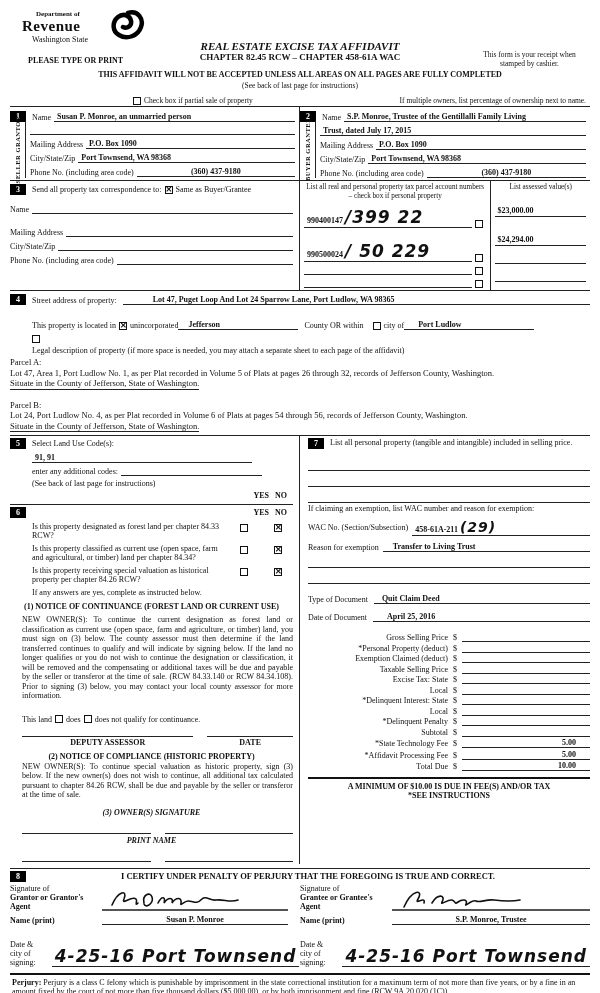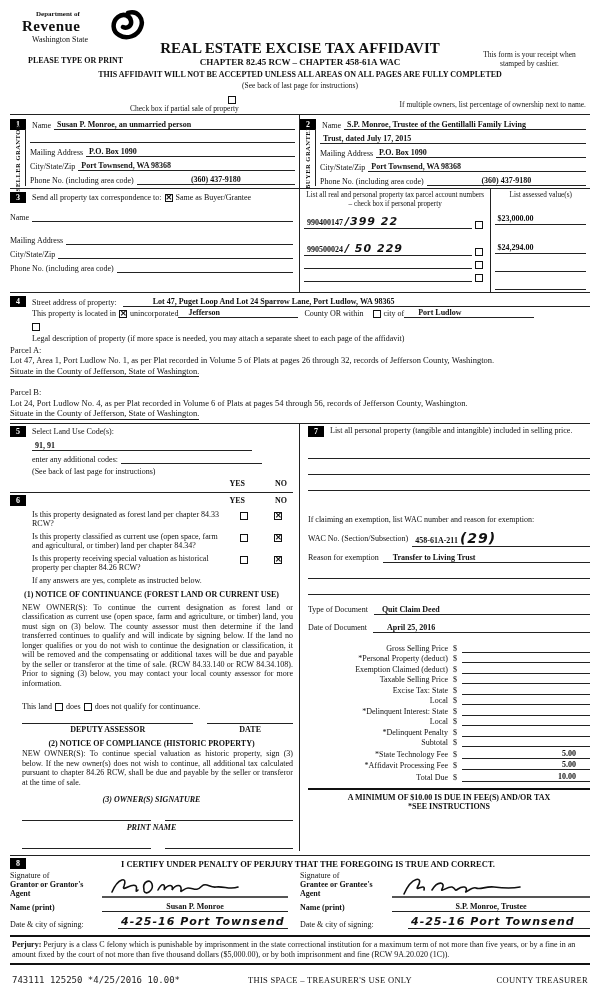--- a/index.html
+++ b/index.html
@@ -12,31 +12,31 @@
 
   
   .b { font-weight:bold; }
   .ctr { text-align:center; }
   .row { display:flex; align-items:flex-end; }
   .fld { border-bottom:1px solid #222; flex:1; min-height:9px; padding:0 3px; }
   .val { font-weight:bold; }
   .cb { display:inline-block; width:8px; height:8px; border:1px solid #111; position:relative; vertical-align:-1px; margin:0 3px; flex:none; background:#fff; }
   .cb.checked::after { content:"\2715"; position:absolute; left:0px; top:-2px; font-size:8px; font-weight:bold; color:#111; }
   .numtab { background:#000; color:#fff; font-weight:bold; font-size:8px; padding:1px 6px; display:inline-block; line-height:9px; }
-  .hand { font-family:"DejaVu Sans", sans-serif; font-style:italic; font-weight:bold; font-size:11px; letter-spacing:1px; white-space:nowrap; }
+  .hand { font-family:"DejaVu Sans", sans-serif; font-style:italic; font-weight:bold; font-size:17px; letter-spacing:1px; white-space:nowrap; }
 
   
   .hdr { position:relative; height:88px; }
   .logo { position:absolute; left:12px; top:2px; width:130px; }
   .logo .l1 { font-size:7px; font-weight:bold; margin-left:14px; }
   .logo .l2 { font-size:15px; font-weight:bold; letter-spacing:0.5px; }
   .logo .l3 { font-size:8px; margin-left:10px; }
   .logo svg { position:absolute; right:6px; top:0px; }
   .hdr-title { position:absolute; left:120px; top:32px; width:340px; text-align:center; }
-  .hdr-title .t1 { font-size:15px; font-weight:bold; }
+  .hdr-title .t1 { font-size:11px; font-weight:bold;font-style:italic; }
   .hdr-title .t2 { font-size:9px; font-weight:bold; }
   .hdr-left { position:absolute; left:18px; top:48px; font-size:8px; }
   .hdr-right { position:absolute; right:8px; top:42px; width:105px; font-size:7.5px; text-align:center; }
   .hdr-warn { position:absolute; left:0; top:62px; width:100%; text-align:center; font-weight:bold; font-size:8px; }
   .hdr-see { position:absolute; left:0; top:73px; width:100%; text-align:center; font-size:7.5px; }
 
   .preline { display:flex; justify-content:space-between; padding:0 4px 1px 120px; font-size:7.5px; align-items:center; }
 
   
   .parties { display:flex; border-top:1px solid #222; }
@@ -66,21 +66,21 @@
   .legal { margin-top:3px; }
   .parcelblock { margin-top:2px; font-size:8.5px; line-height:10.5px; }
   .parcelblock .under { border-bottom:1px solid #222; display:inline-block; }
 
   
   .twocol { display:flex; border-top:1px solid #222; margin-top:3px; }
   .colL { width:290px; border-right:1px solid #222; padding:2px 6px 2px 0; }
   .colR { width:290px; padding:2px 0 2px 8px; }
 
   .sec5box { border-bottom:1px solid #222; padding-bottom:4px; }
-  .yesno-head { display:flex; justify-content:flex-end; gap:30px; font-weight:bold; padding-right:6px; margin-top:3px; }
+  .yesno-head { display:flex; justify-content:flex-end; gap:6px; font-weight:bold; padding-right:6px; margin-top:3px; }
   .qrow { display:flex; align-items:flex-start; margin-top:4px; }
   .qrow .q { flex:1; padding-right:6px; }
   .qrow .boxes { display:flex; gap:20px; padding-right:8px; padding-top:2px; }
 
   .notice { text-align:justify; line-height:9.5px; margin-top:4px; }
   .notice-title { text-align:center; font-weight:bold; margin-top:5px; }
   .landline { margin-top:14px; display:flex; align-items:center; }
   .da-lines { display:flex; margin-top:12px; gap:14px; }
   .da-lines .ln { border-top:1px solid #222; text-align:center; font-weight:bold; padding-top:1px; }
   .sig3 { text-align:center; font-weight:bold; margin-top:8px;font-style:italic; }
@@ -103,21 +103,21 @@
   .certline .cert { flex:1; text-align:center; font-weight:bold; font-size:8.5px; }
   .sigcols { display:flex; }
   .sigcol { width:50%; padding-right:12px; }
   .sigrow { display:flex; align-items:flex-end; margin-top:2px; }
   .siglab { width:92px; line-height:9px; }
   .sigline { flex:1; border-bottom:2px solid #555; position:relative; height:20px; }
   .sigline svg { position:absolute; left:6px; bottom:-4px; }
   .nprow { display:flex; align-items:flex-end; margin-top:4px; }
   .nprow .lab { width:92px;font-weight:bold; }
   .nprow .fld { text-align:center; }
-  .dcrow { display:flex; align-items:flex-end; margin-top:3px;gap:16px; }
+  .dcrow { display:flex; align-items:flex-end; margin-top:15px;gap:16px; }
   .dcrow .lab { width:92px; }
 
   .perjury { border-top:2px solid #111; border-bottom:2px solid #111; margin-top:6px; padding:3px 2px 4px 2px; line-height:9.5px; }
   .footer { display:flex; align-items:flex-start; margin-top:10px; padding:0 2px; }
   .stamp { font-family:"DejaVu Sans Mono", monospace; font-size:9px; color:#222; width:200px; }
   .fctr { flex:1; text-align:center; font-size:8.5px; letter-spacing:0.3px; }
   .fright { width:140px; text-align:right; font-size:8.5px; letter-spacing:0.3px; }
 </style>
 </head>
 <body>
@@ -137,21 +137,21 @@
       <div class="t1">REAL ESTATE EXCISE TAX AFFIDAVIT</div>
       <div class="t2">CHAPTER 82.45 RCW – CHAPTER 458-61A WAC</div>
     </div>
     <div class="hdr-left b">PLEASE TYPE OR PRINT</div>
     <div class="hdr-right">This form is your receipt when stamped by cashier.</div>
     <div class="hdr-warn">THIS AFFIDAVIT WILL NOT BE ACCEPTED UNLESS ALL AREAS ON ALL PAGES ARE FULLY COMPLETED</div>
     <div class="hdr-see">(See back of last page for instructions)</div>
   </div>
 
   <div class="preline">
-    <span style="display:flex;align-items:flex-end;flex-direction:column;">
+    <span style="display:flex;align-items:flex-end;">
       <span class="cb"></span>
       <span>Check box if partial sale of property</span>
     </span>
     <span>If multiple owners, list percentage of ownership next to name.</span>
   </div>
 
   <div class="parties">
     <div class="party left">
       <div class="vertlab">
           <span class="vtxt"><span>SELLER</span>&nbsp;<span>GRANTOR</span></span>
@@ -262,21 +262,21 @@
       </div>
     </div>
   </div>
 
   <div class="sec4">
     <div class="row">
       <span class="numtab" style="margin-right:6px;">4</span>
       <span style="padding-right:6px;">Street address of property:</span>
       <span class="fld val ctr" style="text-align:left;padding-left:30px;">Lot 47, Puget Loop And Lot 24 Sparrow Lane, Port Ludlow, WA  98365</span>
     </div>
-    <div class="inline-row" style="margin-top:1px;">
+    <div class="inline-row" style="margin-top:15px;">
       <span style="margin-left:22px;">This property is located in</span>
       <span class="cb checked"></span>
       <span>unincorporated</span>
       <span class="fld val" style="max-width:120px;padding-left:10px;">Jefferson</span>
       <span style="padding:0 6px;">County OR  within</span>
       <span class="cb"></span>
       <span>city of</span>
       <span class="fld val" style="max-width:130px;padding-left:14px;">Port Ludlow</span>
     </div>
     <div class="inline-row" style="align-items:center;margin-top:5px;">
@@ -379,21 +379,21 @@
       <div>
         <div class="row" style="align-items:flex-start;">
           <span class="numtab" style="margin-right:6px;">7</span>
           <span style="flex:1;">List all personal property (tangible and intangible) included in selling price.</span>
         </div>
         <div class="blankln" style="margin-top:12px;"></div>
         <div class="blankln"></div>
         <div class="blankln"></div>
       </div>
 
-      <div style="margin-top:24px;">
+      <div style="margin-top:1px;">
         <div>If claiming an exemption, list WAC number and reason for exemption:</div>
         <div class="exm-row">
           <span style="white-space:nowrap;padding-right:4px;">WAC No. (Section/Subsection)</span>
           <span class="fld"><span class="val">458-61A-211</span> <span class="hand" style="font-size:14px;">(29)</span></span>
         </div>
         <div class="exm-row">
           <span style="white-space:nowrap;padding-right:4px;">Reason for exemption</span>
           <span class="fld val" style="padding-left:10px;">Transfer to Living Trust</span>
         </div>
         <div class="blankln"></div>

